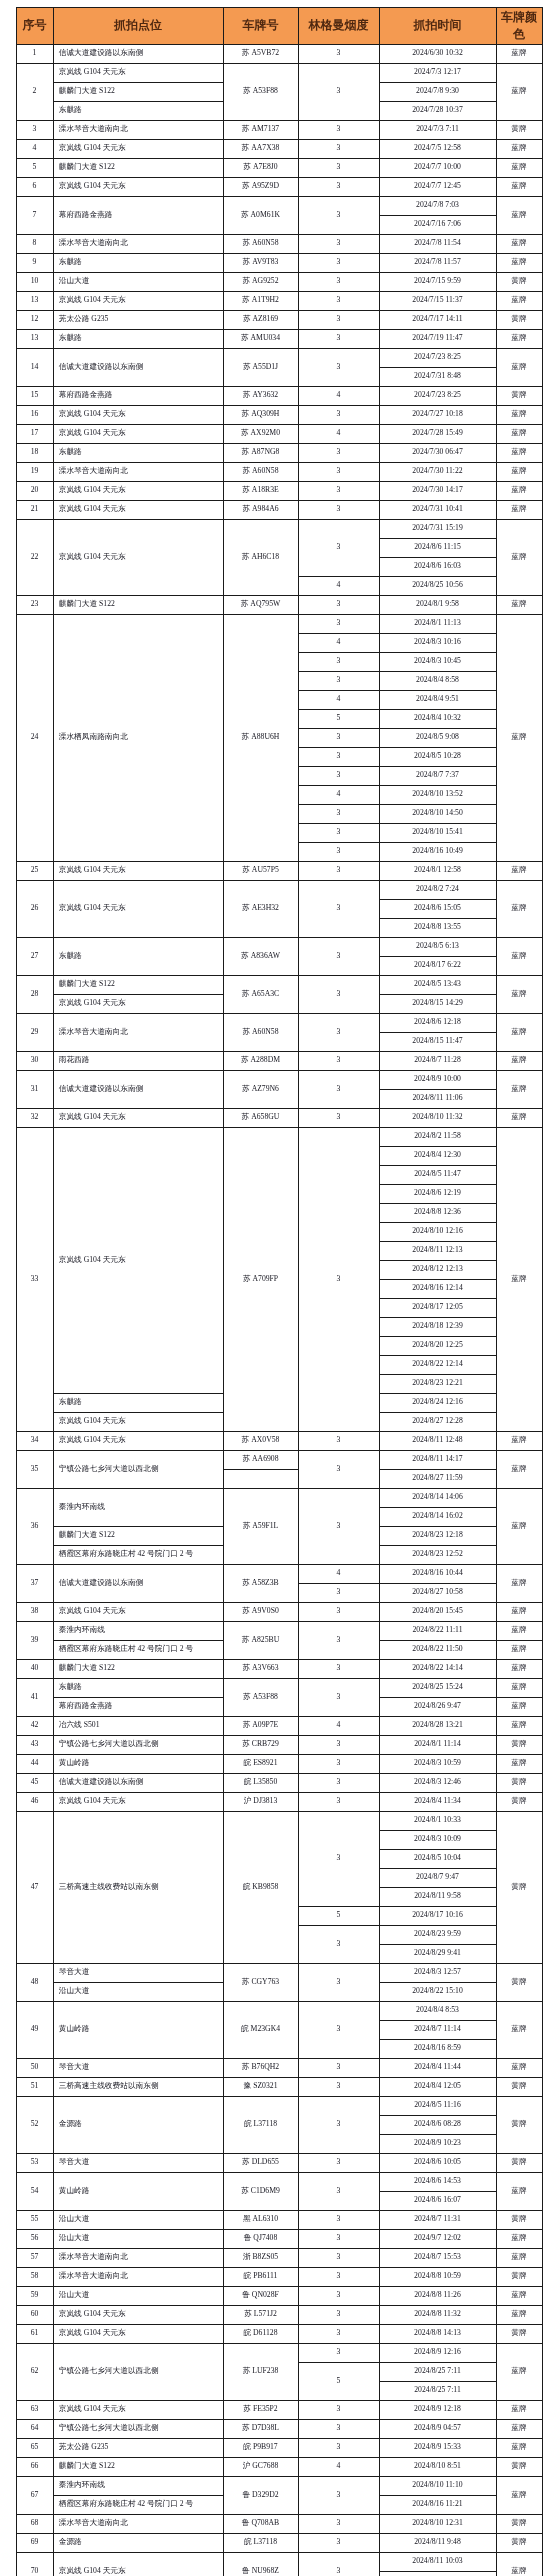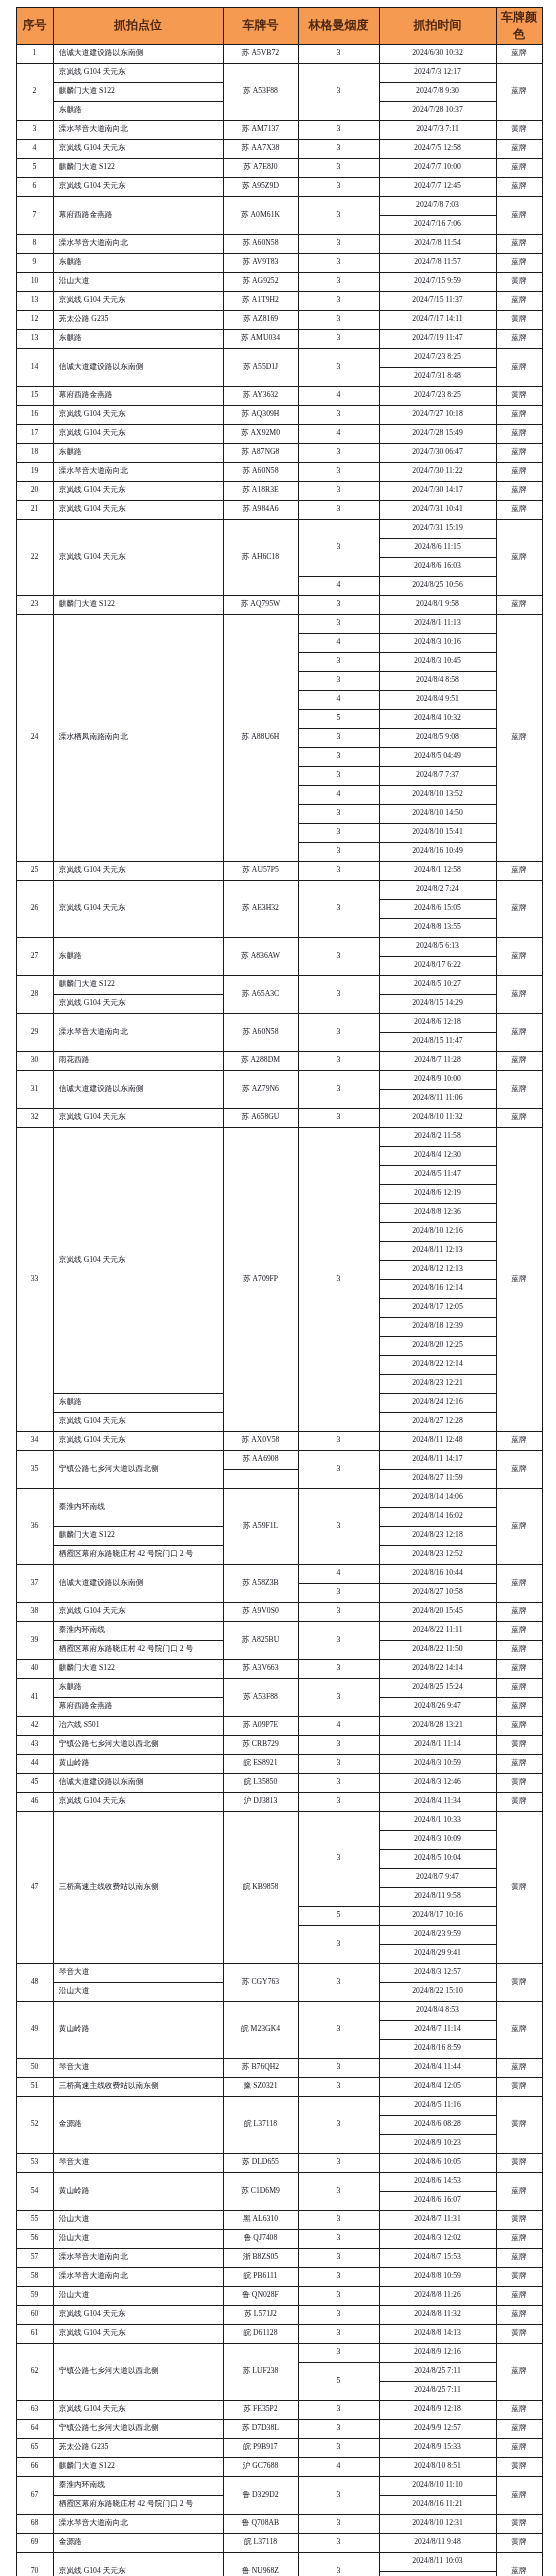--- a/index.html
+++ b/index.html
@@ -296,21 +296,21 @@
         <tr>
           <td rowspan="1" class="c-smoke">5</td>
           <td rowspan="1" class="c-time">2024/8/4 10:32</td>
         </tr>
         <tr>
           <td rowspan="1" class="c-smoke">3</td>
           <td rowspan="1" class="c-time">2024/8/5 9:08</td>
         </tr>
         <tr>
           <td rowspan="1" class="c-smoke">3</td>
-          <td rowspan="1" class="c-time">2024/8/5 04:49</td>
+          <td rowspan="1" class="c-time">2024/8/5 10:28</td>
         </tr>
         <tr>
           <td rowspan="1" class="c-smoke">3</td>
           <td rowspan="1" class="c-time">2024/8/7 7:37</td>
         </tr>
         <tr>
           <td rowspan="1" class="c-smoke">4</td>
           <td rowspan="1" class="c-time">2024/8/10 13:52</td>
         </tr>
         <tr>
@@ -356,21 +356,21 @@
           <td rowspan="2" class="c-color">蓝牌</td>
         </tr>
         <tr>
           <td rowspan="1" class="c-time">2024/8/17 6:22</td>
         </tr>
         <tr>
           <td rowspan="2" class="c-n">28</td>
           <td rowspan="1" class="c-loc">麒麟门大道 S122</td>
           <td rowspan="2" class="c-plate">苏 A65A3C</td>
           <td rowspan="2" class="c-smoke">3</td>
-          <td rowspan="1" class="c-time">2024/8/5 10:27</td>
+          <td rowspan="1" class="c-time">2024/8/5 13:43</td>
           <td rowspan="2" class="c-color">蓝牌</td>
         </tr>
         <tr>
           <td rowspan="1" class="c-loc">京岚线 G104 天元东</td>
           <td rowspan="1" class="c-time">2024/8/15 14:29</td>
         </tr>
         <tr>
           <td rowspan="2" class="c-n">29</td>
           <td rowspan="2" class="c-loc">溧水琴音大道南向北</td>
           <td rowspan="2" class="c-plate">苏 A60N58</td>
@@ -708,21 +708,21 @@
           <td rowspan="1" class="c-plate">黑 AL6310</td>
           <td rowspan="1" class="c-smoke">3</td>
           <td rowspan="1" class="c-time">2024/8/7 11:31</td>
           <td rowspan="1" class="c-color">黄牌</td>
         </tr>
         <tr>
           <td rowspan="1" class="c-n">56</td>
           <td rowspan="1" class="c-loc">沿山大道</td>
           <td rowspan="1" class="c-plate">鲁 QJ7408</td>
           <td rowspan="1" class="c-smoke">3</td>
-          <td rowspan="1" class="c-time">2024/8/3 12:02</td>
+          <td rowspan="1" class="c-time">2024/9/7 12:02</td>
           <td rowspan="1" class="c-color">蓝牌</td>
         </tr>
         <tr>
           <td rowspan="1" class="c-n">57</td>
           <td rowspan="1" class="c-loc">溧水琴音大道南向北</td>
           <td rowspan="1" class="c-plate">浙 B8ZS05</td>
           <td rowspan="1" class="c-smoke">3</td>
           <td rowspan="1" class="c-time">2024/8/7 15:53</td>
           <td rowspan="1" class="c-color">蓝牌</td>
         </tr>
@@ -779,21 +779,21 @@
           <td rowspan="1" class="c-plate">苏 FE35P2</td>
           <td rowspan="1" class="c-smoke">3</td>
           <td rowspan="1" class="c-time">2024/8/9 12:18</td>
           <td rowspan="1" class="c-color">蓝牌</td>
         </tr>
         <tr>
           <td rowspan="1" class="c-n">64</td>
           <td rowspan="1" class="c-loc">宁镇公路七乡河大道以西北侧</td>
           <td rowspan="1" class="c-plate">苏 D7D38L</td>
           <td rowspan="1" class="c-smoke">3</td>
-          <td rowspan="1" class="c-time">2024/9/9 12:57</td>
+          <td rowspan="1" class="c-time">2024/8/9 04:57</td>
           <td rowspan="1" class="c-color">蓝牌</td>
         </tr>
         <tr>
           <td rowspan="1" class="c-n">65</td>
           <td rowspan="1" class="c-loc">芜太公路 G235</td>
           <td rowspan="1" class="c-plate">皖 P9B917</td>
           <td rowspan="1" class="c-smoke">3</td>
           <td rowspan="1" class="c-time">2024/8/9 15:33</td>
           <td rowspan="1" class="c-color">蓝牌</td>
         </tr>

